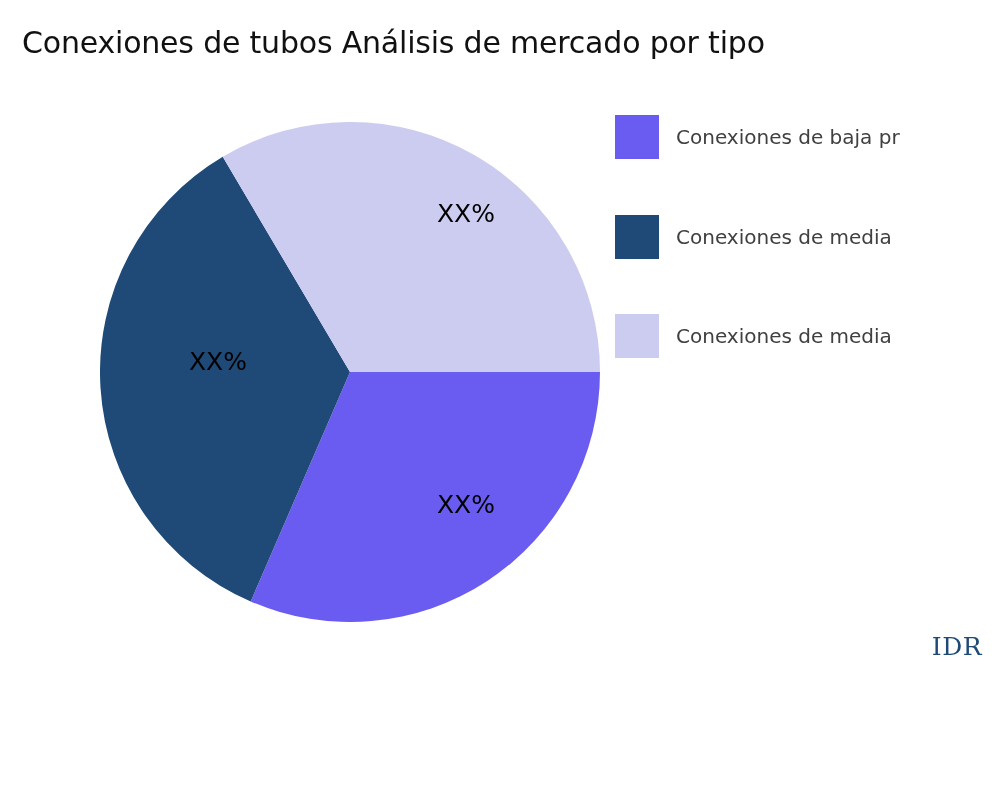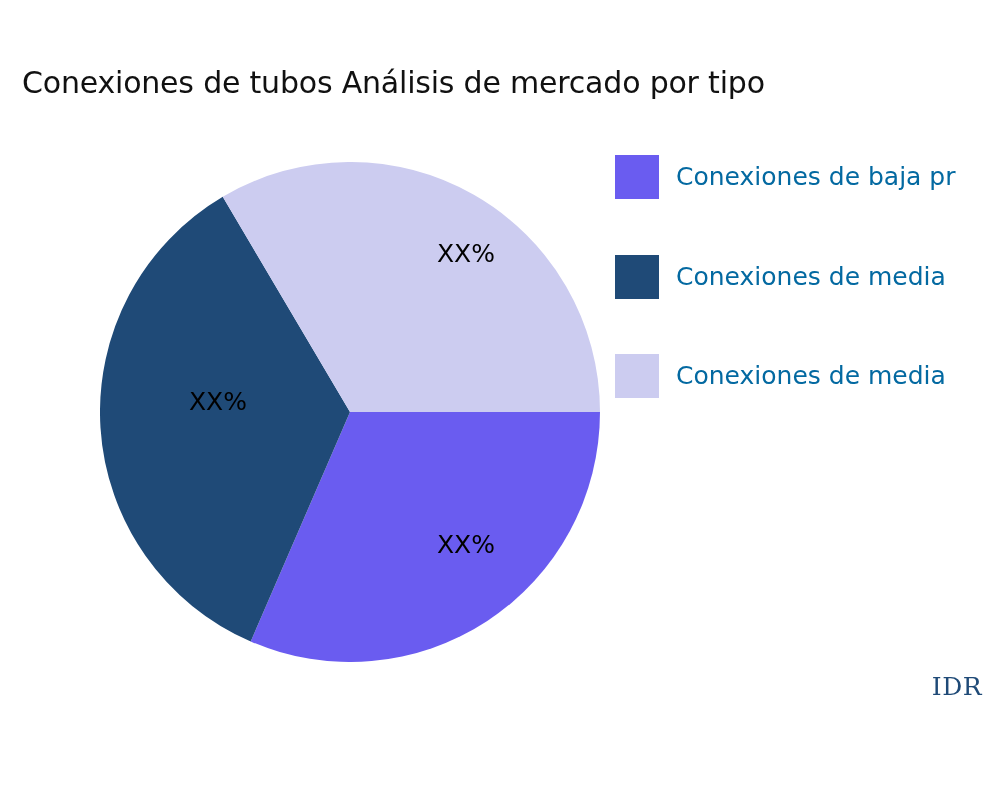--- a/index.html
+++ b/index.html
@@ -14,21 +14,20 @@
     overflow: hidden;
     font-family: "DejaVu Sans", "Liberation Sans", sans-serif;
     color: #000000;
   }
   #chart-root {
     position: absolute;
     left: 0;
     top: 0;
     width: 1000px;
     height: 682px;
-    margin-top: 40px;
   }
   #chart-title {
     position: absolute;
     left: 22px;
     top: 24px;
     font-size: 30px;
     line-height: 38px;
     font-weight: 400;
     color: #111111;
     white-space: nowrap;
@@ -72,23 +71,23 @@
   .legend-row.r0 { top: 0px; }
   .legend-row.r1 { top: 100px; }
   .legend-row.r2 { top: 199px; }
   .legend-swatch {
     width: 44px;
     height: 44px;
     flex: 0 0 44px;
   }
   .legend-text {
     margin-left: 17px;
-    font-size: 25px;
+    font-size: 20px;
     line-height: 30px;
-    color: #0369a1;
+    color: #404040;
     white-space: nowrap;
   }
   #watermark {
     position: absolute;
     right: 18px;
     bottom: 20px;
     font-size: 25px;
     line-height: 30px;
     color: #1f4a77;
     font-family: "DejaVu Serif", "Liberation Serif", serif;

